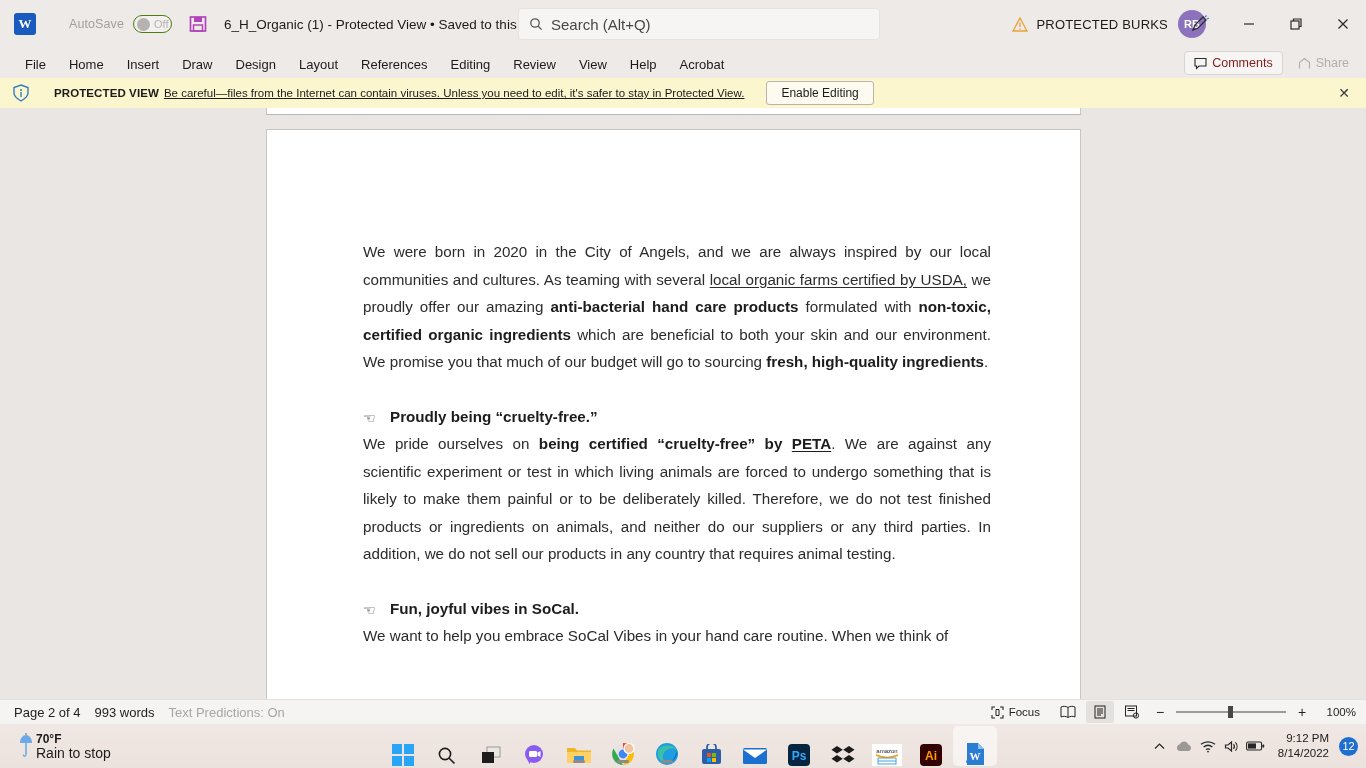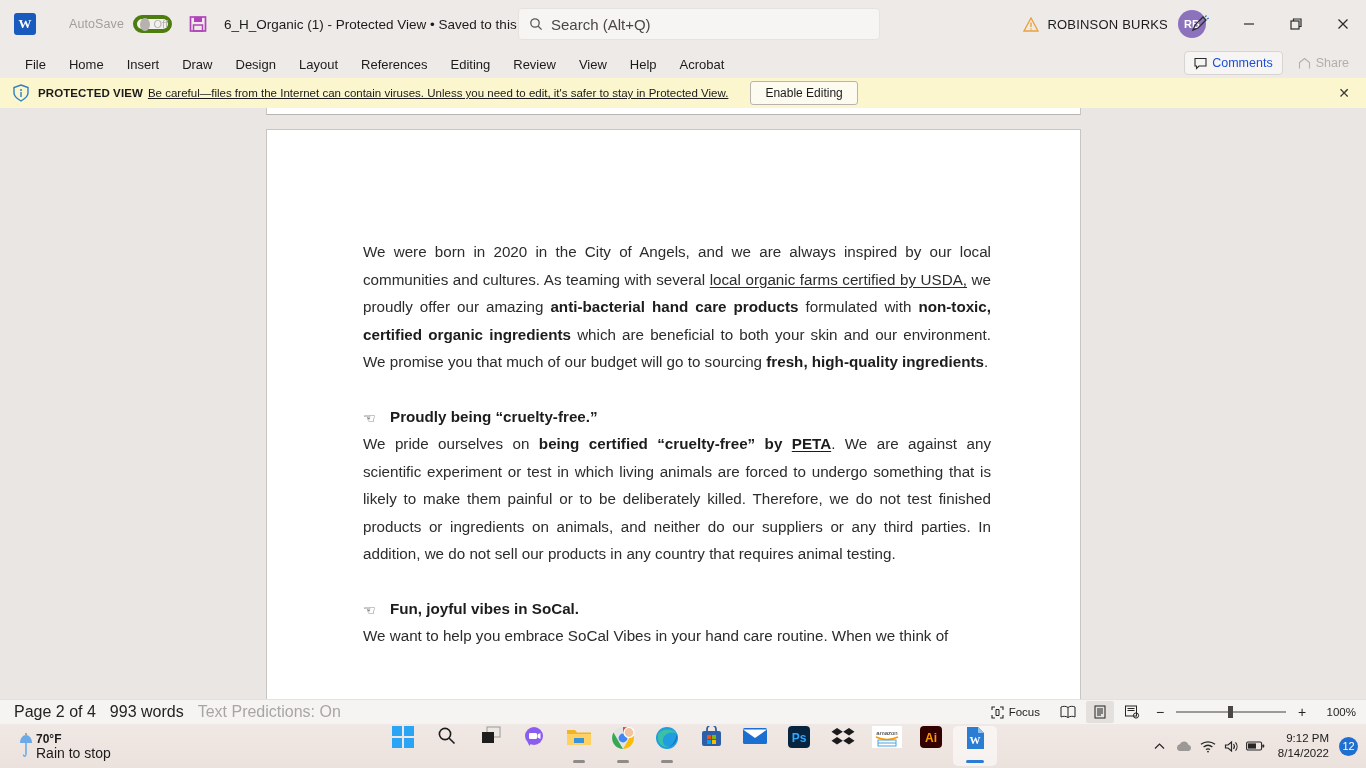--- a/index.html
+++ b/index.html
@@ -21,21 +21,21 @@
     width: 22px; height: 22px; margin-left: 14px; border-radius: 3px;
     background: #185abd; color: #fff; font-size: 13px; font-weight: bold;
     display: flex; align-items: center; justify-content: center;
     font-family: "Liberation Serif", serif;
   }
   .autosave-label {
     margin-left: 33px; font-size: 12.5px; color: #a29f9d; letter-spacing: .1px;
   }
   .toggle {
     margin-left: 9px; width: 39px; height: 18px; border-radius: 10px;
-    background: #f3f1ef; border: 4px solid #4d7c0f;
+    background: #f3f1ef; border: 1px solid #4d7c0f;
     display: flex; align-items: center; position: relative;
   }
   .toggle .knob {
     width: 13px; height: 13px; border-radius: 50%; background: #b6b2af; margin-left: 3px;
   }
   .toggle .off { font-size: 11px; color: #b6b2af; margin-left: 4px; }
   .save-icon { margin-left: 16px; width: 20px; height: 20px; position: relative; }
   .doc-title {
     margin-left: 16px; font-size: 13.5px; color: #1b1b1b; white-space: nowrap;
   }
@@ -68,36 +68,36 @@
     position: absolute; top: 48px; left: 0; width: 1366px; height: 32px;
     background: #eeeae7; display: flex; align-items: center;
   }
   .tab {
     font-size: 13px; color: #1b1b1b; padding: 3px 11px; margin-right: 1px;
     border-radius: 4px; white-space: nowrap;
   }
   .tab.first { margin-left: 14px; }
   .ribbon-right { position: absolute; right: 8px; top: 3px; display: flex; align-items: center; }
   .comments-btn {
-    display: flex; align-items: center; font-size: 12.5px; color: #1d4ed8;
+    display: flex; align-items: center; font-size: 12.5px; color: #7f1d1d;
     border: 1px solid #d8d4d1; background: #f7f5f4; border-radius: 4px;
     padding: 3px 9px; height: 24px;
   }
   .share-btn {
     display: flex; align-items: center; font-size: 12.5px; color: #b3afac;
     padding: 3px 9px; margin-left: 6px; height: 24px;
   }
 
   
   .protbar {
     position: absolute; top: 78px; left: 0; width: 1366px; height: 30px;
     background: #fcf6ce; display: flex; align-items: center;
   }
   .prot-icon { margin-left: 12px; width: 18px; height: 18px; }
-  .prot-label { font-size: 11.5px; color: #1b1b1b; margin-left: 8px; font-weight: bold; letter-spacing:.1px;}
+  .prot-label { font-size: 11.5px; color: #1b1b1b; margin-left: 24px; font-weight: bold; letter-spacing:.1px;}
   .prot-msg { font-size: 11.5px; color: #1b1b1b; margin-left: 5px; text-decoration: underline; }
   .enable-btn {
     margin-left: 22px; font-size: 12px; color: #1b1b1b;
     background: #fdfbf0; border: 1px solid #b8b4ad; border-radius: 3px;
     padding: 4px 14px;
   }
   .prot-close { position: absolute; right: 16px; font-size: 14px; color: #3a3a3a; }
 
   
   .canvas {
@@ -131,21 +131,21 @@
     font-family: "DejaVu Sans", sans-serif; line-height: 1; position: relative; top: 1px;
   }
   .heading-text { margin-left: 7px; }
 
   
   .statusbar {
     position: absolute; top: 699px; left: 0; width: 1366px; height: 25px;
     background: #f6f4f2; display: flex; align-items: center;
     border-top: 1px solid #e4e0dd;
   }
-  .sb-item { font-size: 16px; color: #232323; margin-left: 14px; white-space: nowrap; }
+  .sb-item { font-size: 13px; color: #232323; margin-left: 14px; white-space: nowrap; }
   .sb-item.dim { color: #a9a5a2; }
   .sb-right { position: absolute; right: 10px; display: flex; align-items: center; }
   .sb-focus { display: flex; align-items: center; font-size: 11.5px; color: #232323; margin-right: 14px; }
   .viewbtn {
     width: 28px; height: 22px; display: flex; align-items: center; justify-content: center;
     margin-right: 4px; border-radius: 2px;
   }
   .viewbtn.active { background: #e4e0dd; }
   .zoom-minus, .zoom-plus { font-size: 14px; color: #232323; width: 20px; text-align: center; }
   .zoom-track {
@@ -164,21 +164,21 @@
   }
   .weather { display: flex; align-items: center; margin-left: 18px; }
   .weather-txt { margin-left: 2px; line-height: 14px; }
   .weather-temp { font-size: 12px; color: #1b1b1b; font-weight: bold; }
   .weather-cond { font-size: 14px; color: #1b1b1b; }
   .tb-center {
     position: absolute; left: 381px; top: 0; height: 44px;
     display: flex; align-items: center;
   }
   .tb-icon {
-    width: 44px; height: 40px; display: flex; align-items: flex-start; justify-content: center;
+    width: 44px; height: 40px; display: flex; align-items: flex-end; justify-content: center;
     position: relative;
   }
   .tb-icon .underline {
     position: absolute; bottom: 3px; left: 50%; transform: translateX(-50%);
     width: 12px; height: 3px; border-radius: 2px; background: #8d8a88;
   }
   .tb-icon.active-app { background: rgba(255,255,255,.55); border-radius: 5px; }
   .tb-icon.active-app .underline { width: 18px; background: #2b7cd3; }
   .tray { position: absolute; right: 8px; top: 0; height: 44px; display: flex; align-items: center; }
   .tray-icon { width: 24px; display: flex; align-items: center; justify-content: center; color: #262626; }
@@ -219,21 +219,21 @@
       </svg>
       <span class="ph">Search (Alt+Q)</span>
     </div>
 
     <div class="account">
       <svg width="16" height="15" viewBox="0 0 16 15">
         <path d="M8 1 L15 14 L1 14 Z" fill="none" stroke="#e8a33d" stroke-width="1.4"></path>
         <line x1="8" y1="5.5" x2="8" y2="10" stroke="#e8a33d" stroke-width="1.4"></line>
         <circle cx="8" cy="12" r=".8" fill="#e8a33d"></circle>
       </svg>
-      <span class="acct-name">ROBINSON BURKS</span>
+      <span class="acct-name">PROTECTED BURKS</span>
       <span class="avatar">RB</span>
     </div>
 
     <div class="wincontrols">
       <div class="wc pen">
         <svg width="20" height="20" viewBox="0 0 20 20">
           <path d="M3 16 L5 11 L13 3 L16 6 L8 14 Z" fill="none" stroke="#2b2b2b" stroke-width="1.3"></path>
           <line x1="15" y1="3" x2="16.5" y2="1.5" stroke="#2b7cd3" stroke-width="1.2"></line>
           <line x1="17" y1="5" x2="18.8" y2="4" stroke="#2b7cd3" stroke-width="1.2"></line>
         </svg>

